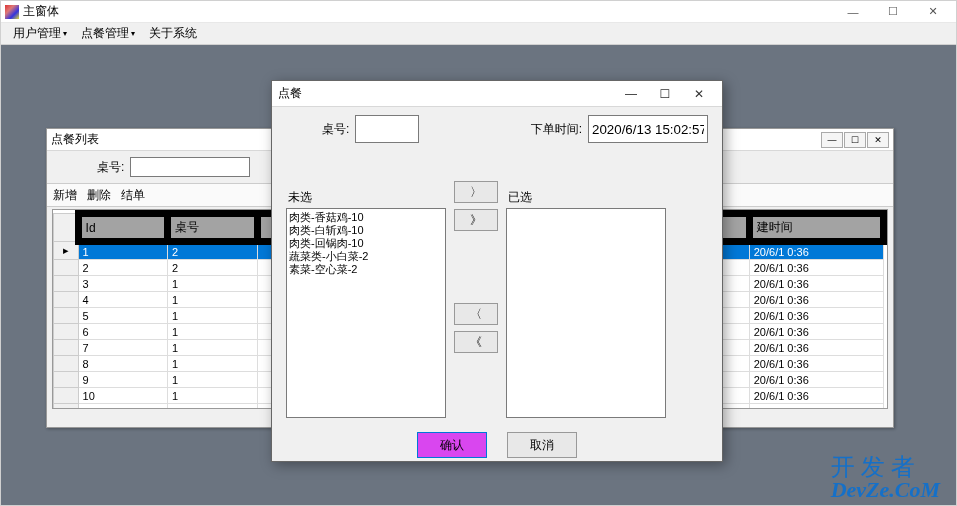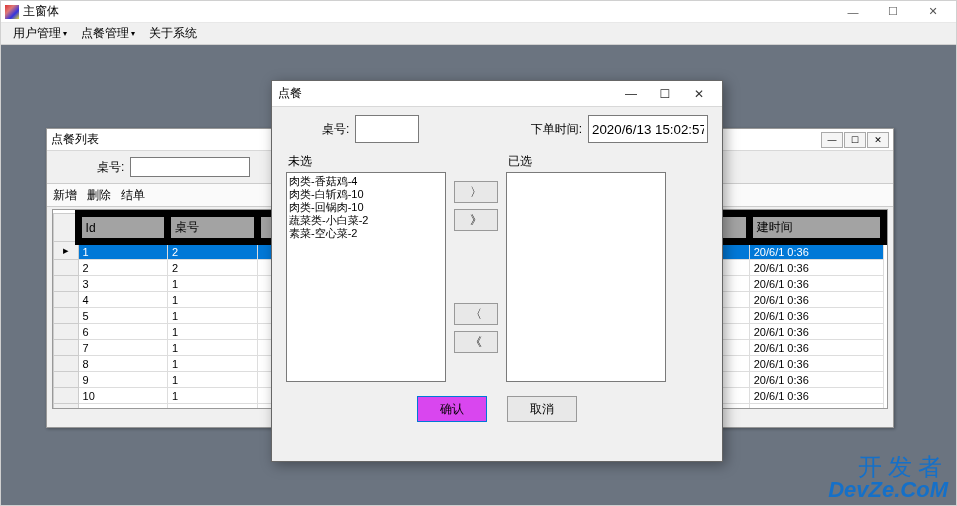--- a/index.html
+++ b/index.html
@@ -48,33 +48,33 @@
 .dlg-btn { width: 34px; height: 22px; display: flex; align-items: center; justify-content: center; font-size: 12px; color: #333; }
 
 .dlg-body { padding: 8px 14px; }
 .dlg-top { display: flex; align-items: center; gap: 6px; margin-bottom: 10px; }
 .dlg-top .sp { flex: 1; }
 .dlg-top input { height: 20px; border: 1px solid #7a7a7a; padding: 13px 3px; }
 .dlg-top .desk { width: 64px; }
 .dlg-top .time { width: 120px; }
 
 .picker { display: flex; gap: 8px; align-items: flex-start; }
-.picker .col { display: flex; flex-direction: column; }
+.picker .col { display: flex; flex-direction: column; margin-top: 36px; }
 .picker .lbl { margin-bottom: 2px; padding-left: 2px; }
 .listbox { width: 160px; height: 210px; border: 1px solid #7a7a7a; background: #fff; font-size: 11px; padding: 2px; overflow: auto; line-height: 13px; }
 .btns { display: flex; flex-direction: column; gap: 6px; margin-top: 28px; }
 .move-btn { width: 44px; height: 22px; border: 1px solid #999; background: #e8e8e8; font-size: 12px; display: flex; align-items: center; justify-content: center; }
 .btns .gap { height: 60px; }
 
 .dlg-footer { display: flex; justify-content: center; gap: 20px; margin-top: 14px; }
 .dlg-footer button { width: 70px; height: 26px; border: 1px solid #0078d7; background: #d946ef; font-size: 12px; }
 .dlg-footer button.cancel { border: 1px solid #999; background: #e8e8e8; }
 
 
-.watermark { position: absolute; right: 8px; bottom: 4px; text-align: right; font-family: Liberation Sans, sans-serif; color: #1570c8; line-height: 1; pointer-events: none; }
+.watermark { position: absolute; right: 16px; bottom: 4px; font-family: Liberation Serif, serif; color: #1570c8; line-height: 1; pointer-events: none; }
 .watermark .cn { font-size: 24px; letter-spacing: 6px; }
 .watermark .en { font-size: 22px; font-weight: bold; font-style: italic; }
 </style>
 </head>
 <body>
 
 <div class="main-window">
   <div class="titlebar">
     <div class="icon"></div>
     <div class="title">主窗体</div>
@@ -229,21 +229,21 @@
           <span>桌号:</span>
           <input class="desk" type="text" value="" style="">
           <span class="sp"></span>
           <span>下单时间:</span>
           <input class="time" type="text" value="2020/6/13 15:02:57" style="">
         </div>
         <div class="picker">
           <div class="col">
             <div class="lbl">未选</div>
             <div class="listbox" id="unselected-list">
-                <div>肉类-香菇鸡-4</div>
+                <div>肉类-香菇鸡-10</div>
                 <div>肉类-白斩鸡-10</div>
                 <div>肉类-回锅肉-10</div>
                 <div>蔬菜类-小白菜-2</div>
                 <div>素菜-空心菜-2</div>
               </div>
           </div>
           <div class="btns">
             <div class="move-btn">〉</div>
             <div class="move-btn">》</div>
             <div class="gap"></div>

